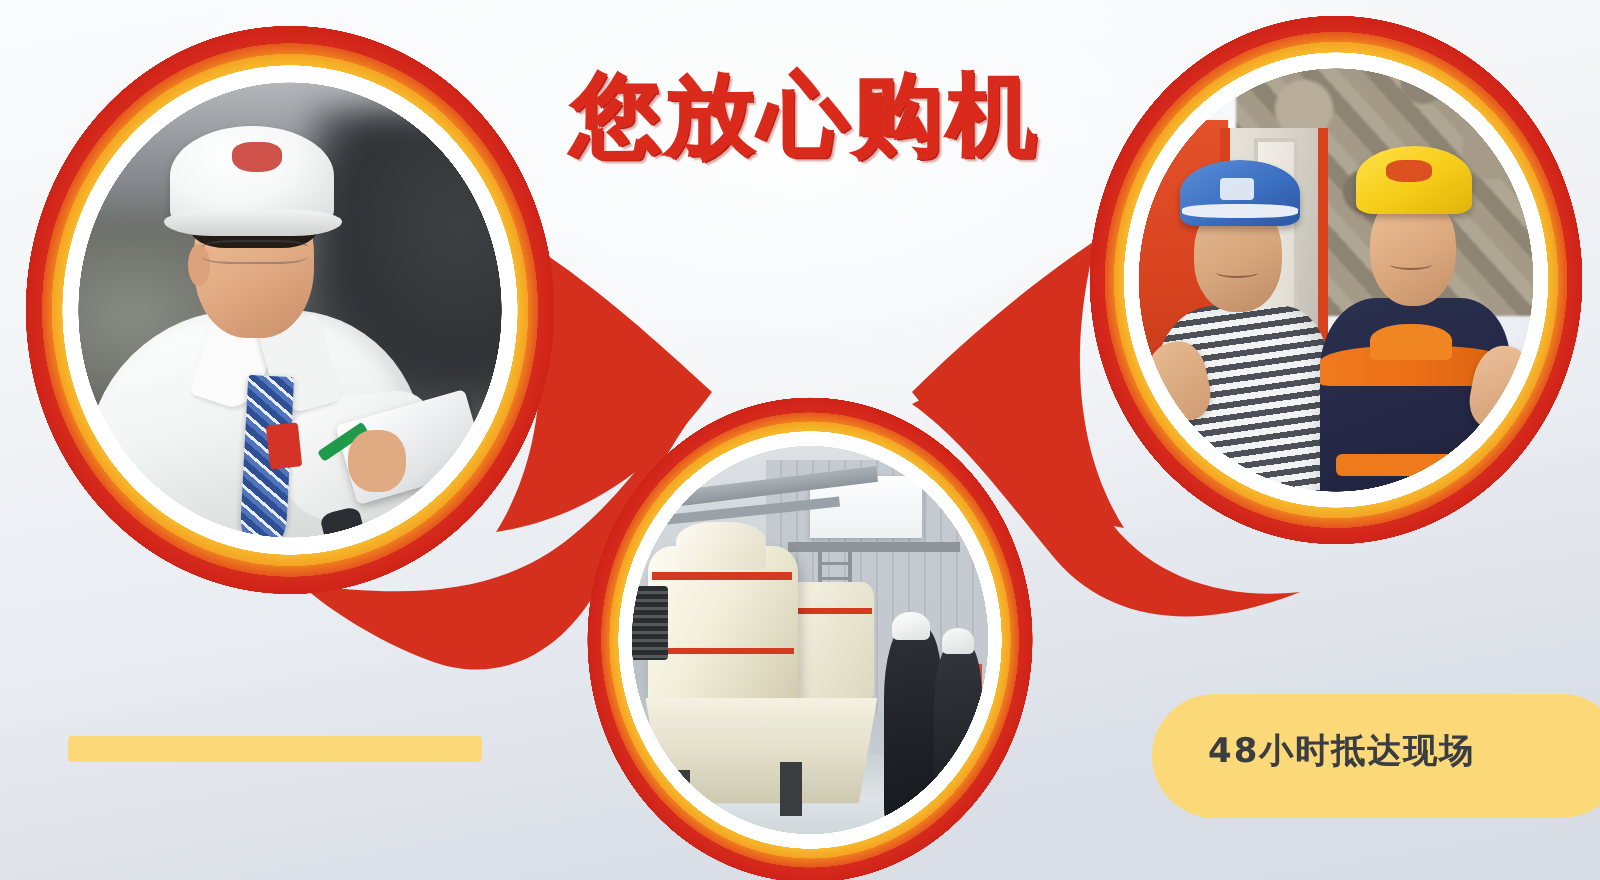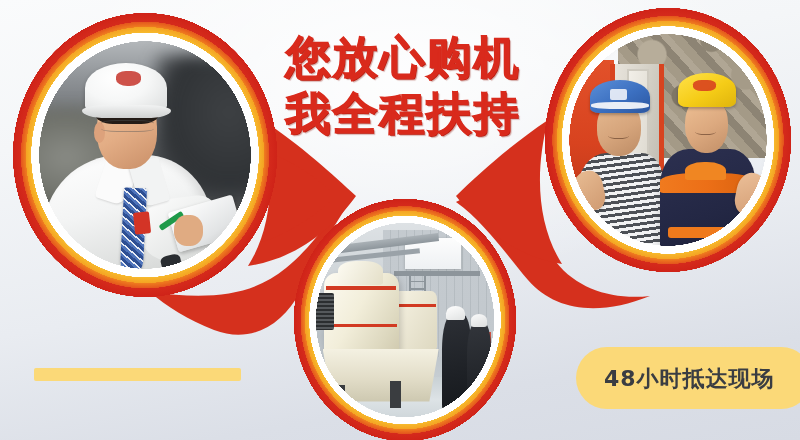--- a/index.html
+++ b/index.html
@@ -406,21 +406,21 @@
     position:absolute; left:34px; top:368px; width:207px; height:13px;
     background:#fbd978; border-radius:2px; z-index:35;
   }
   #pill-right {
     position:absolute; left:576px; top:347px; width:236px; height:62px;
     background:#fbd978; border-radius:31px; z-index:35;
   }
   #label-right {
     position:absolute; left:604px; top:364px; z-index:40;
     font-family:"DejaVu Sans","Liberation Sans",sans-serif;
-    font-size:22px; font-weight:bold; color:#3a3d42;
+    font-size:17px; font-weight:bold; color:#3a3d42;
     letter-spacing:1px; white-space:nowrap;
   }
 </style>
 </head>
 <body>
 
 <div id="banner">
 
   <div class="bg-sheen"></div>
 
@@ -545,21 +545,20 @@
         <div class="smile2"></div>
         <div class="w1-thumb"></div>
         <div class="w2-thumb"></div>
       </div>
     </div>
     <div class="ring"></div>
   </div>
 
   <div id="headline">
     <span class="hl hl1">您放心购机</span>
-    <span class="hl hl2">我全程扶持</span>
   </div>
 
   <div id="label-left-underline"></div>
 
   <div id="pill-right"></div>
   <div id="label-right">48小时抵达现场</div>
 
 </div>
 
 </body></html>

